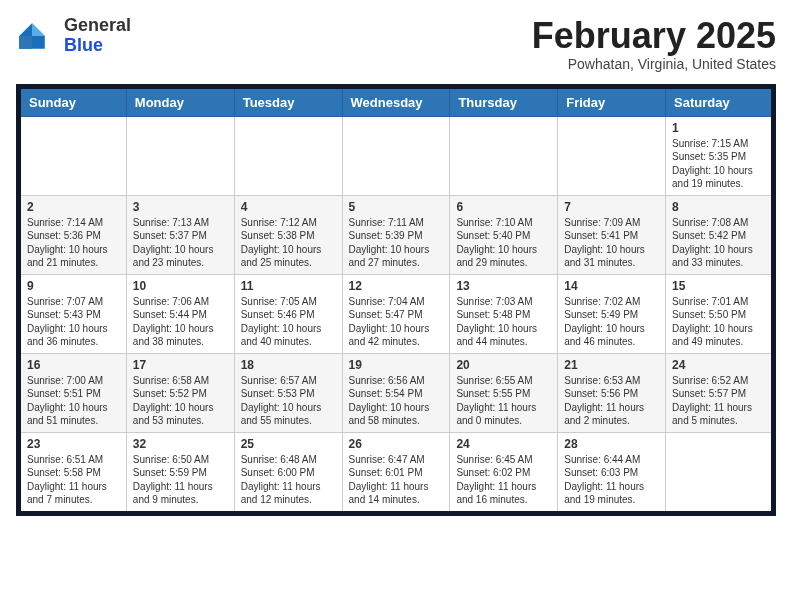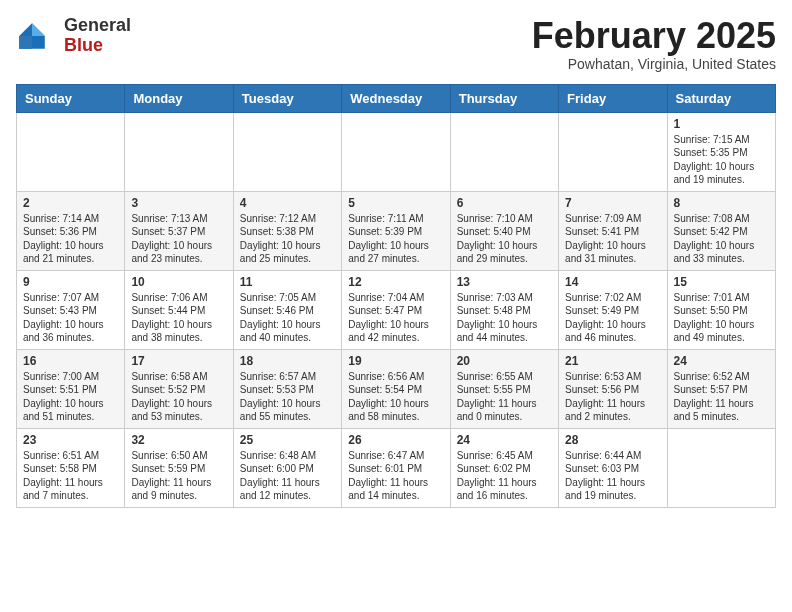--- a/index.html
+++ b/index.html
@@ -20,42 +20,42 @@
       display: flex;
       align-items: center;
       gap: 16px;
     }
     .logo-text {
       font-size: 18px;
       font-weight: bold;
       line-height: 1.1;
     }
     .logo-text .general { color: #333; }
-    .logo-text .blue { color: #b91c1c; margin-top: 40px; }
+    .logo-text .blue { color: #1d4ed8; margin-top: 40px; }
     .logo-icon {
       width: 32px;
       height: 32px;
     }
     .title-block {
       text-align: right;
     }
     .month-title {
       font-size: 36px;
       font-weight: bold;
       color: #222;
       line-height: 1.1;
     }
     .location {
       font-size: 14px;
       color: #444;
     }
     .calendar {
       width: 100%;
       border-collapse: collapse;
-      border: 1px solid #0f172a;
+      border: 5px solid #0f172a;
     }
     .calendar th {
       background-color: #2e75b6;
       color: #fff;
       font-size: 13px;
       font-weight: bold;
       padding: 6px 8px;
       text-align: left;
       border: 1px solid #2563a0;
     }

